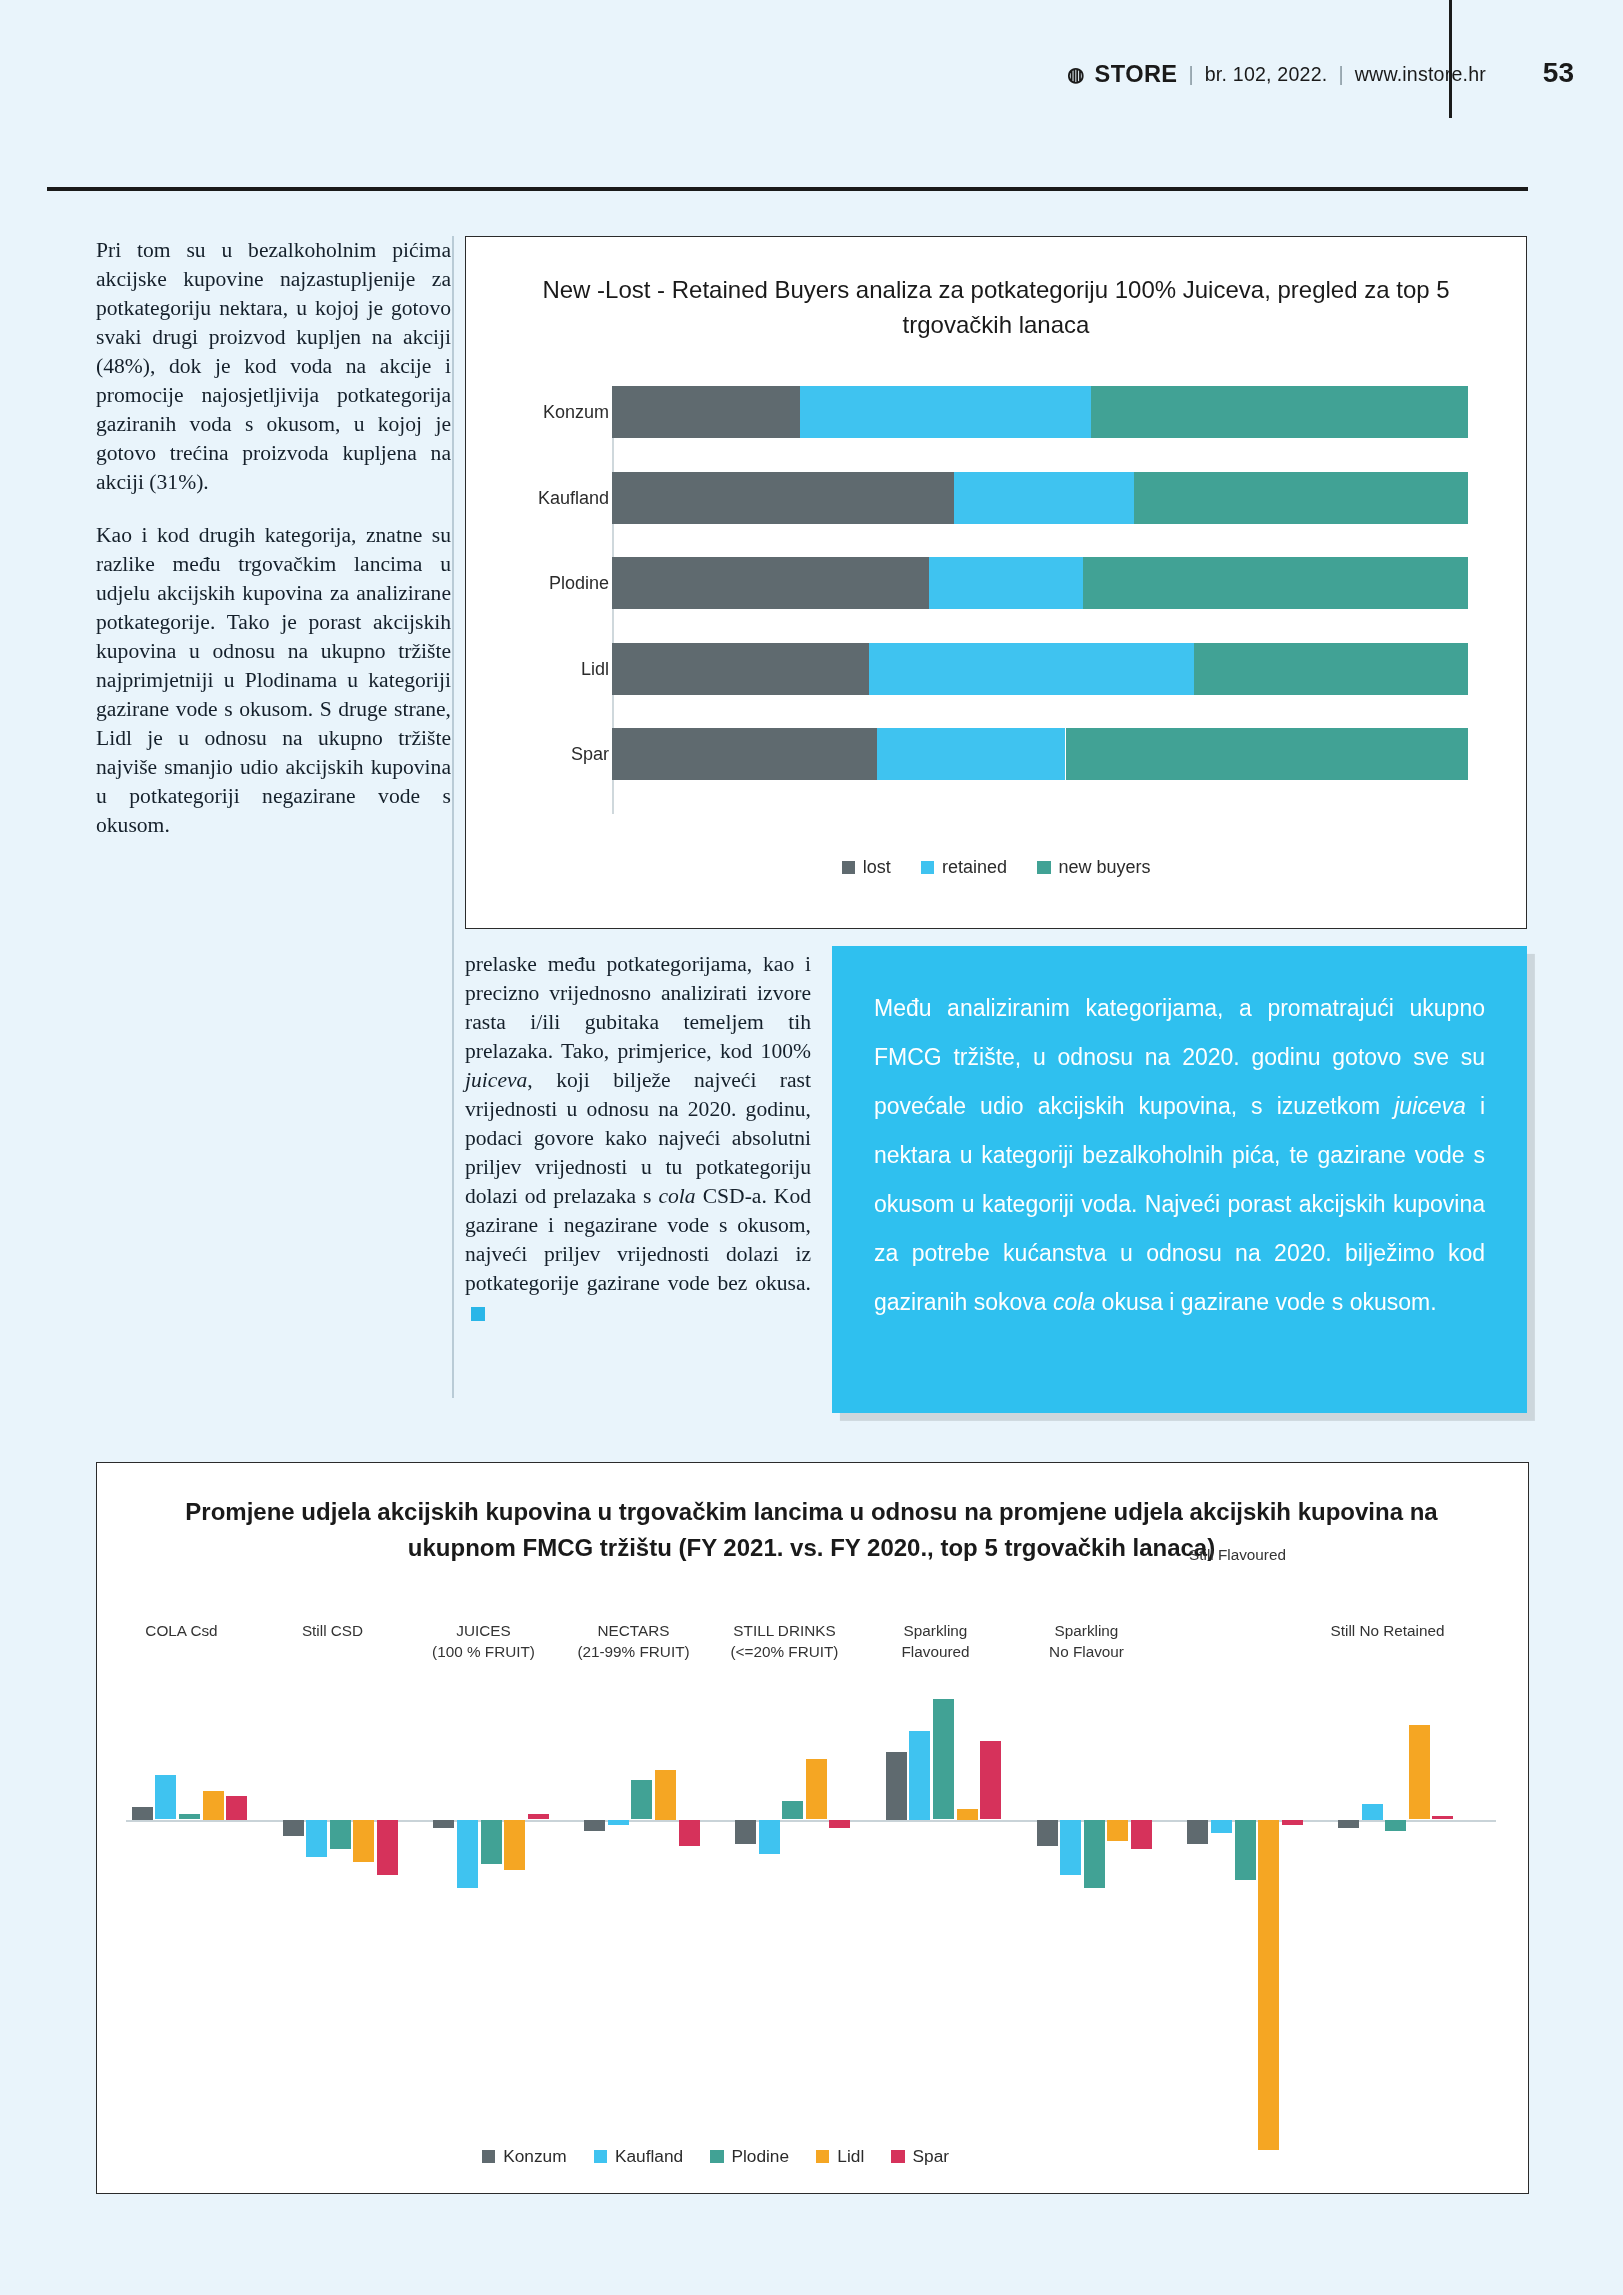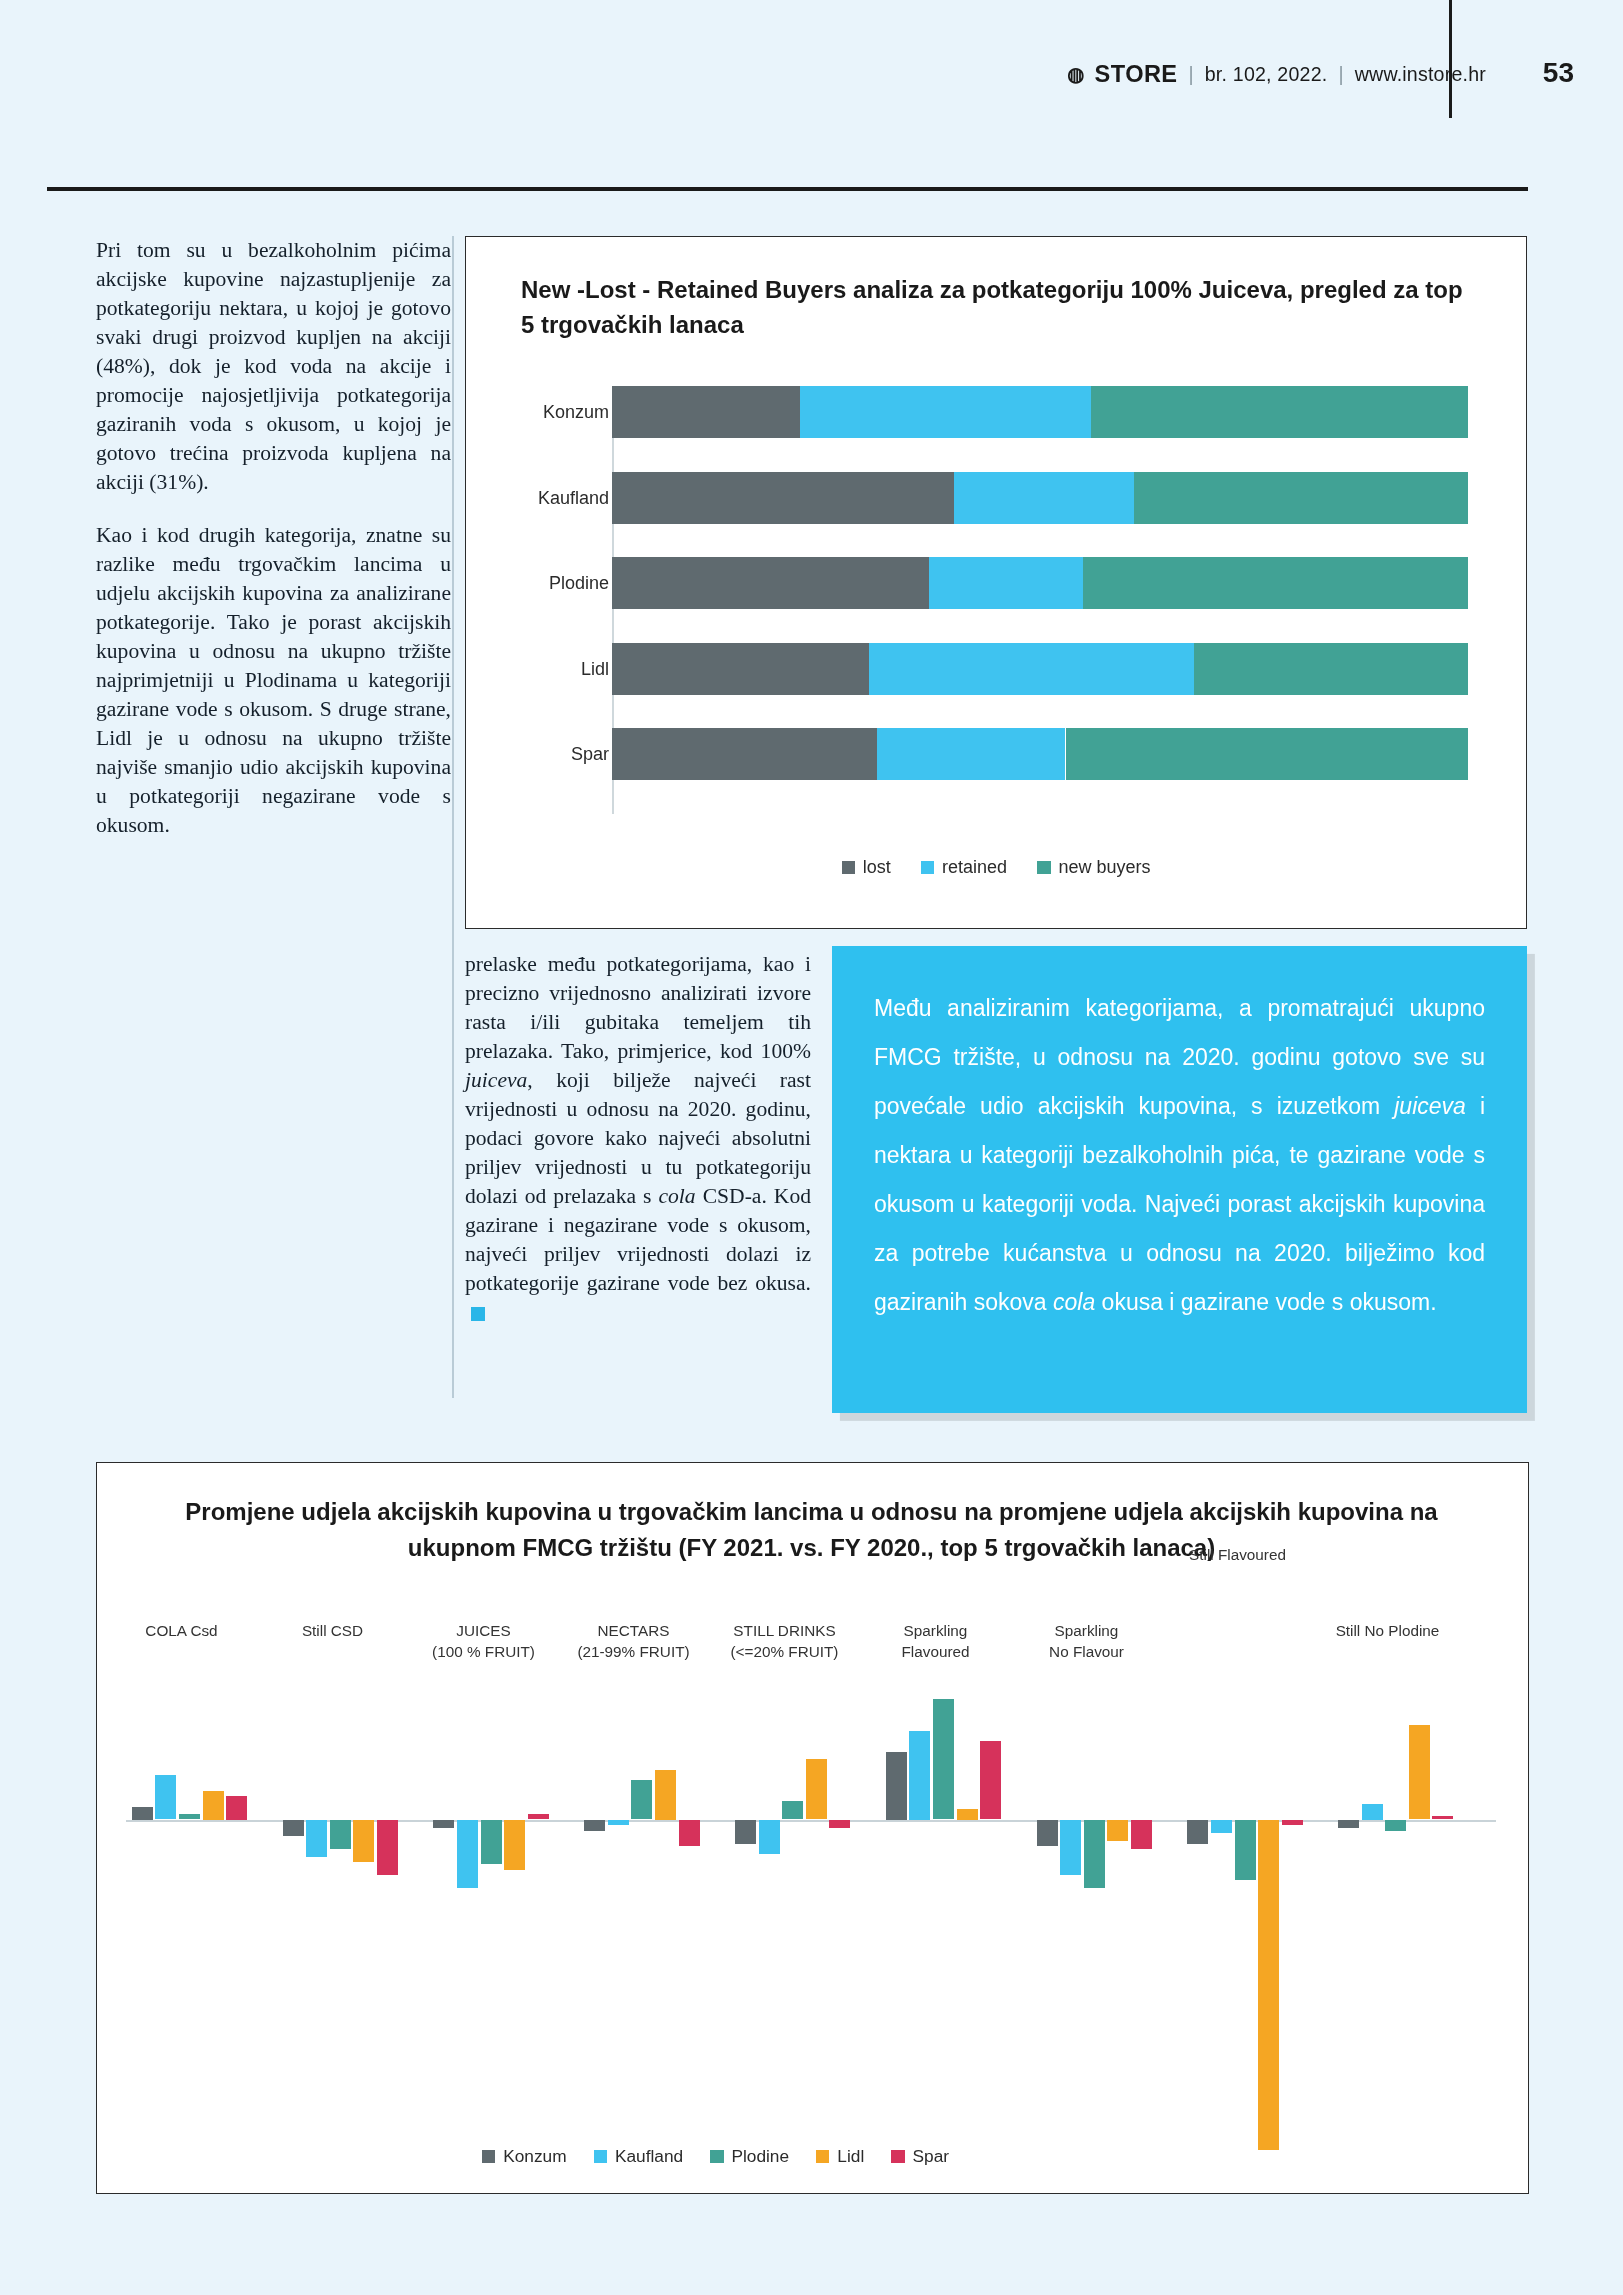--- a/index.html
+++ b/index.html
@@ -66,21 +66,21 @@
     vertical-align:-1.6px;margin-left:6.3px;
   }
 
   
   .card1{
     position:absolute;left:465px;top:236px;width:1060px;height:691px;
     background:#ffffff;border:1.6px solid #2b2b2b;
   }
   .c1-title{
     position:absolute;left:55px;top:35px;width:950px;
-    font-size:24px;font-weight:700;line-height:35px;color:#1a1a1a;
+    text-align:center;font-size:24px;font-weight:400;line-height:35px;color:#1a1a1a;
   }
   .c1-plot{
     position:absolute;left:146px;top:149px;width:856px;height:428px;
   }
   .c1-axis{
     position:absolute;left:146px;top:149px;width:2.4px;height:428px;background:#cfd8dc;
   }
   .c1-row{position:absolute;left:0;height:52px;width:100%;}
   .c1-bar{position:absolute;top:0;height:52px;}
   .c1-lab{
@@ -243,21 +243,21 @@
         <div>Flavoured</div>
       </div>
       <div class="c2-grouplabel" style="position: absolute; left: 1007px; top: 1620px; width: 159px;">
         <div>Sparkling</div>
         <div>No Flavour</div>
       </div>
       <div class="c2-grouplabel" style="position: absolute; left: 1158px; top: 1544px; width: 159px;">
         <div>Still Flavoured</div>
       </div>
       <div class="c2-grouplabel" style="position: absolute; left: 1308px; top: 1620px; width: 159px;">
-        <div>Still No Plodine</div>
+        <div>Still No Retained</div>
       </div>
     </div>
   <div class="c2-zero"></div>
   <div class="c2-plot" id="c2plot"></div>
   <div class="c2-legend" id="c2legend">
       <div class="lg">
         <i style="background: rgb(95, 106, 111);"></i>
         <span>Konzum</span>
       </div>
       <div class="lg">

